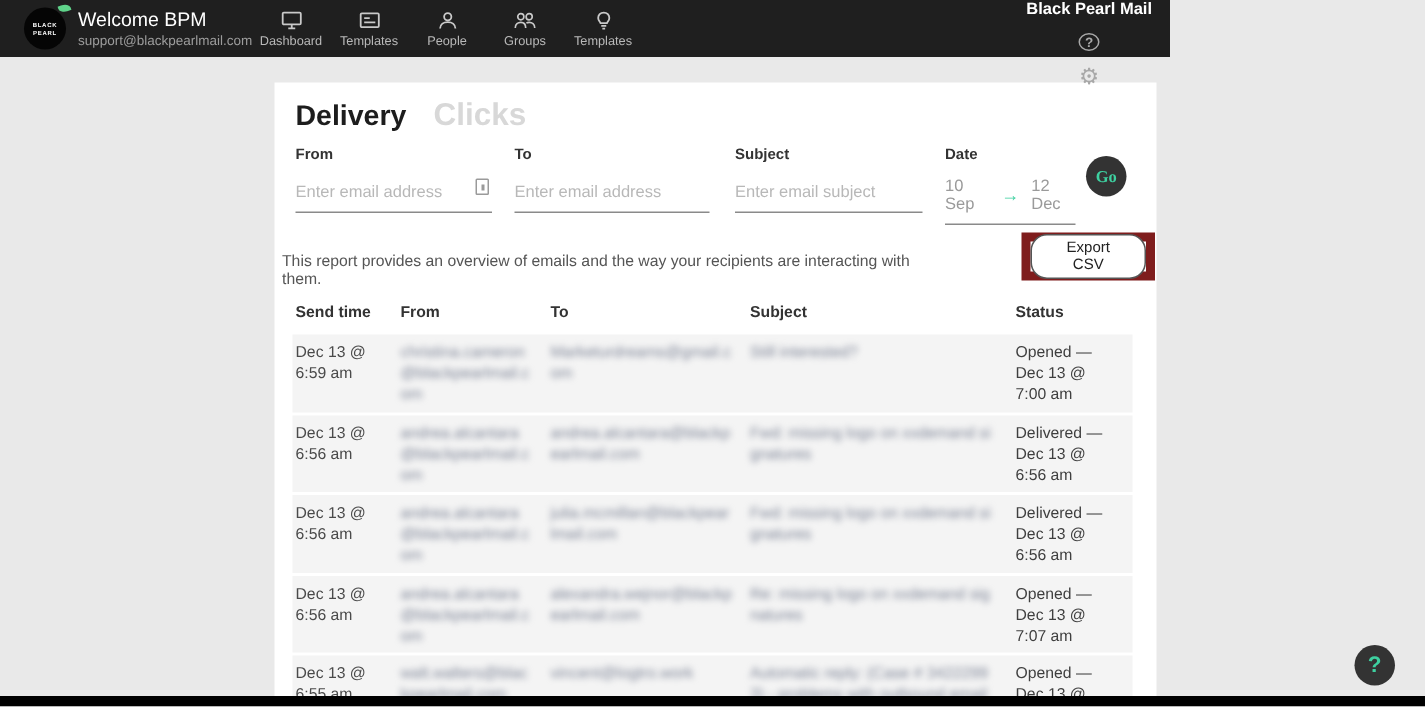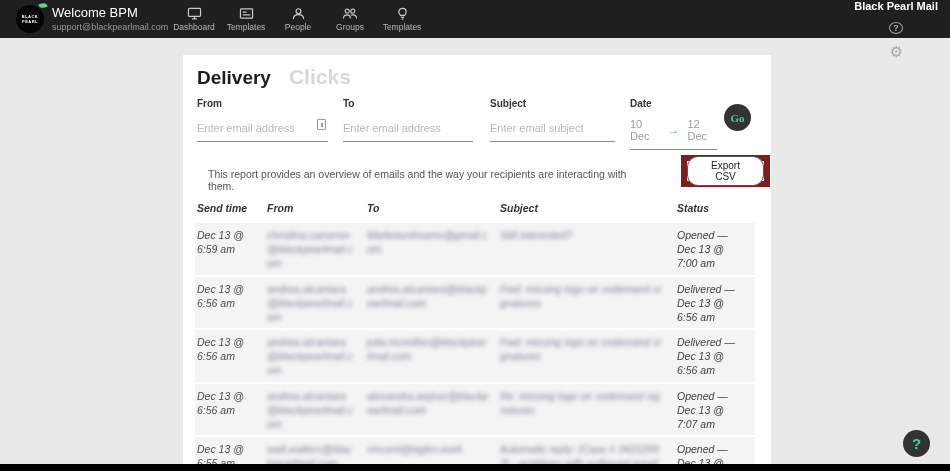--- a/index.html
+++ b/index.html
@@ -6,21 +6,21 @@
   html,body { width:950px; height:471px; }
   body {
     font-family:"Liberation Sans", sans-serif;
     background:#e9e9e9;
     position:relative;
     overflow:hidden;
   }
 
   
   .topbar {
-    position:absolute; top:0; left:0; width:950px; height:38px;
+    position:absolute; top:0; left:0; width:780px; height:38px;
     background:#1f1f1f; z-index:20;
   }
   .logo {
     position:absolute; left:16px; top:5px; width:28px; height:28px;
     background:#050505; border-radius:50%;
     display:flex; flex-direction:column; align-items:center; justify-content:center;
     color:#fff; font-size:4px; font-weight:bold; letter-spacing:.5px; line-height:1.3;
   }
   .logo .leaf {
     position:absolute; top:-2px; right:-3px; width:8px; height:5px;
@@ -96,21 +96,21 @@
   .date-arrow { color:#3ed0a0; font-size:12px; }
   .go-btn {
     position:absolute; left:541px; top:49px; width:27px; height:27px;
     background:#333333; border:none; border-radius:50%;
     color:#3ed0a0; font-size:11px; font-weight:bold; cursor:pointer;
     display:flex; align-items:center; justify-content:center;
     font-family:Liberation Serif, serif;
   }
 
   .report-desc {
-    position:absolute; left:25px; top:113px; width:440px;
+    position:absolute; left:5px; top:113px; width:440px;
     font-size:10.5px; color:#555;
   }
   .export-highlight {
     position:absolute; left:498px; top:100px; width:89px; height:32px;
     border:6px solid #7f1d1d;
     display:flex; align-items:center; justify-content:center;
   }
   .export-btn {
     background:#fff; border:1px solid #555; border-radius:11px;
     font-size:10px; color:#222; padding:3px 13px; cursor:pointer;
@@ -120,21 +120,21 @@
   
   .table { position:absolute; left:12px; top:140px; width:560px; }
   .trow {
     display:grid; grid-template-columns:70px 100px 133px 177px 1fr;
   }
   .thead { background:#ffffff; height:26px; align-items:center; }
   .thead .cell { font-weight:bold; color:#333; }
   .tbody-row { background:#f4f4f4; min-height:35px; margin-top:2px; padding:5px 0 4px 0; }
   .cell {
     font-size:10.5px; color:#4a4a4a; line-height:1.35;
-    padding-left:2px; padding-right:10px; word-break:break-all;font-style:italic;
+    padding-left:2px; padding-right:10px; word-break:break-all;
   }
   .cell.status { color:#3f3f3f; word-break:normal; }
   .blur { filter:blur(2.2px); color:#7f8698; }
 
   
   .help-btn {
     position:absolute; left:903px; top:430px; width:27px; height:27px;
     background:#333333; border:none; border-radius:50%;
     color:#3ed0a0; font-size:15px; font-weight:bold; cursor:pointer; z-index:30;
     display:flex; align-items:center; justify-content:center;
@@ -237,21 +237,21 @@
     <div class="filter-label">To</div>
     <input class="filter-input" type="text" placeholder="Enter email address" style="">
   </div>
   <div class="filter-group fg-subject">
     <div class="filter-label">Subject</div>
     <input class="filter-input" type="text" placeholder="Enter email subject" style="">
   </div>
   <div class="filter-group fg-date">
     <div class="filter-label">Date</div>
     <div class="date-values">
-      <span>10 Dec</span>
+      <span>10 Sep</span>
       <span class="date-arrow">→</span>
       <span>12 Dec</span>
     </div>
   </div>
   <button class="go-btn">Go</button>
 
   <div class="report-desc">This report provides an overview of emails and the way your recipients are interacting with them.</div>
   <div class="export-highlight">
     <button class="export-btn">Export CSV</button>
   </div>

